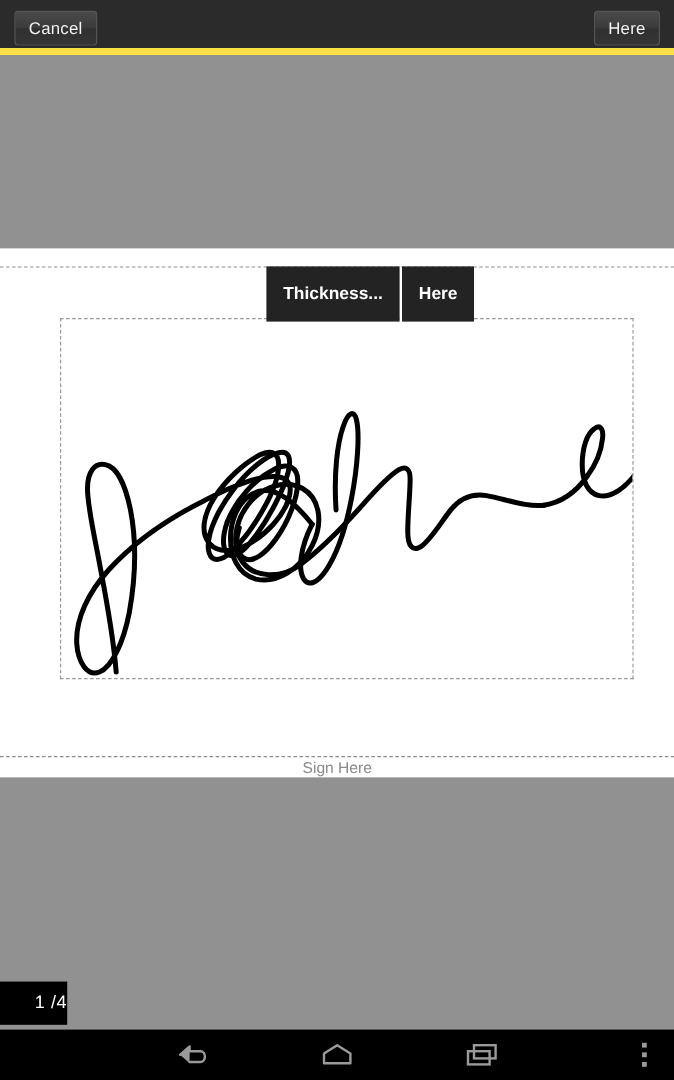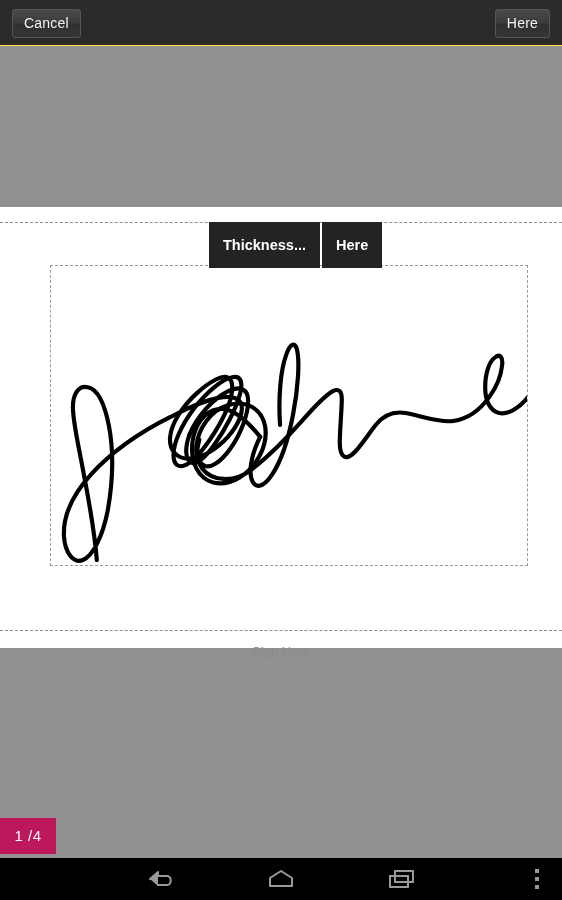--- a/index.html
+++ b/index.html
@@ -21,21 +21,21 @@
     overflow: hidden;
   }
 
   
   .topbar {
     position: absolute;
     left: 0; top: 0;
     width: 562px;
     height: 46px;
     background: #2b2b2b;
-    border-bottom: 1px solid #fde047;
+    border-bottom: 6px solid #fde047;
     box-sizing: border-box;
   }
   .abtn {
     position: absolute;
     top: 9px;
     height: 29px;
     padding: 0 11px;
     border: 1px solid #555;
     border-radius: 3px;
     background: linear-gradient(to bottom, #4a4a4a 0%, #3b3b3b 48%, #303030 52%, #353535 100%);
@@ -80,21 +80,21 @@
     width: 562px;
     height: 0;
     border-top: 1px dashed #8d8d8d;
   }
   .sep-top { top: 222px; }
   .sep-bottom { top: 630px; }
 
   
   .tools {
     position: absolute;
-    left: 209px;
+    left: 222px;
     top: 222px;
     height: 46px;
     display: flex;
     gap: 2px;
     z-index: 5;
   }
   .tbtn {
     background: #232323;
     color: #ffffff;
     font-size: 14.5px;
@@ -129,35 +129,34 @@
   
   .signhere {
     position: absolute;
     left: 0;
     top: 631px;
     width: 562px;
     text-align: center;
     color: #8a8a8a;
     font-size: 13px;
     line-height: 17px;
-    margin-top: 12px;
   }
 
   
   .pagecount {
     position: absolute;
     left: 0;
     top: 818px;
     width: 56px;
     height: 36px;
-    background: #be185d;
+    background: #000000;
     color: #ffffff;
     font-size: 15px;
     line-height: 36px;
-    text-align: center;
+    text-align: right;
     letter-spacing: 0.5px;
   }
 
   
   .navbar {
     position: absolute;
     left: 0;
     top: 858px;
     width: 562px;
     height: 42px;

